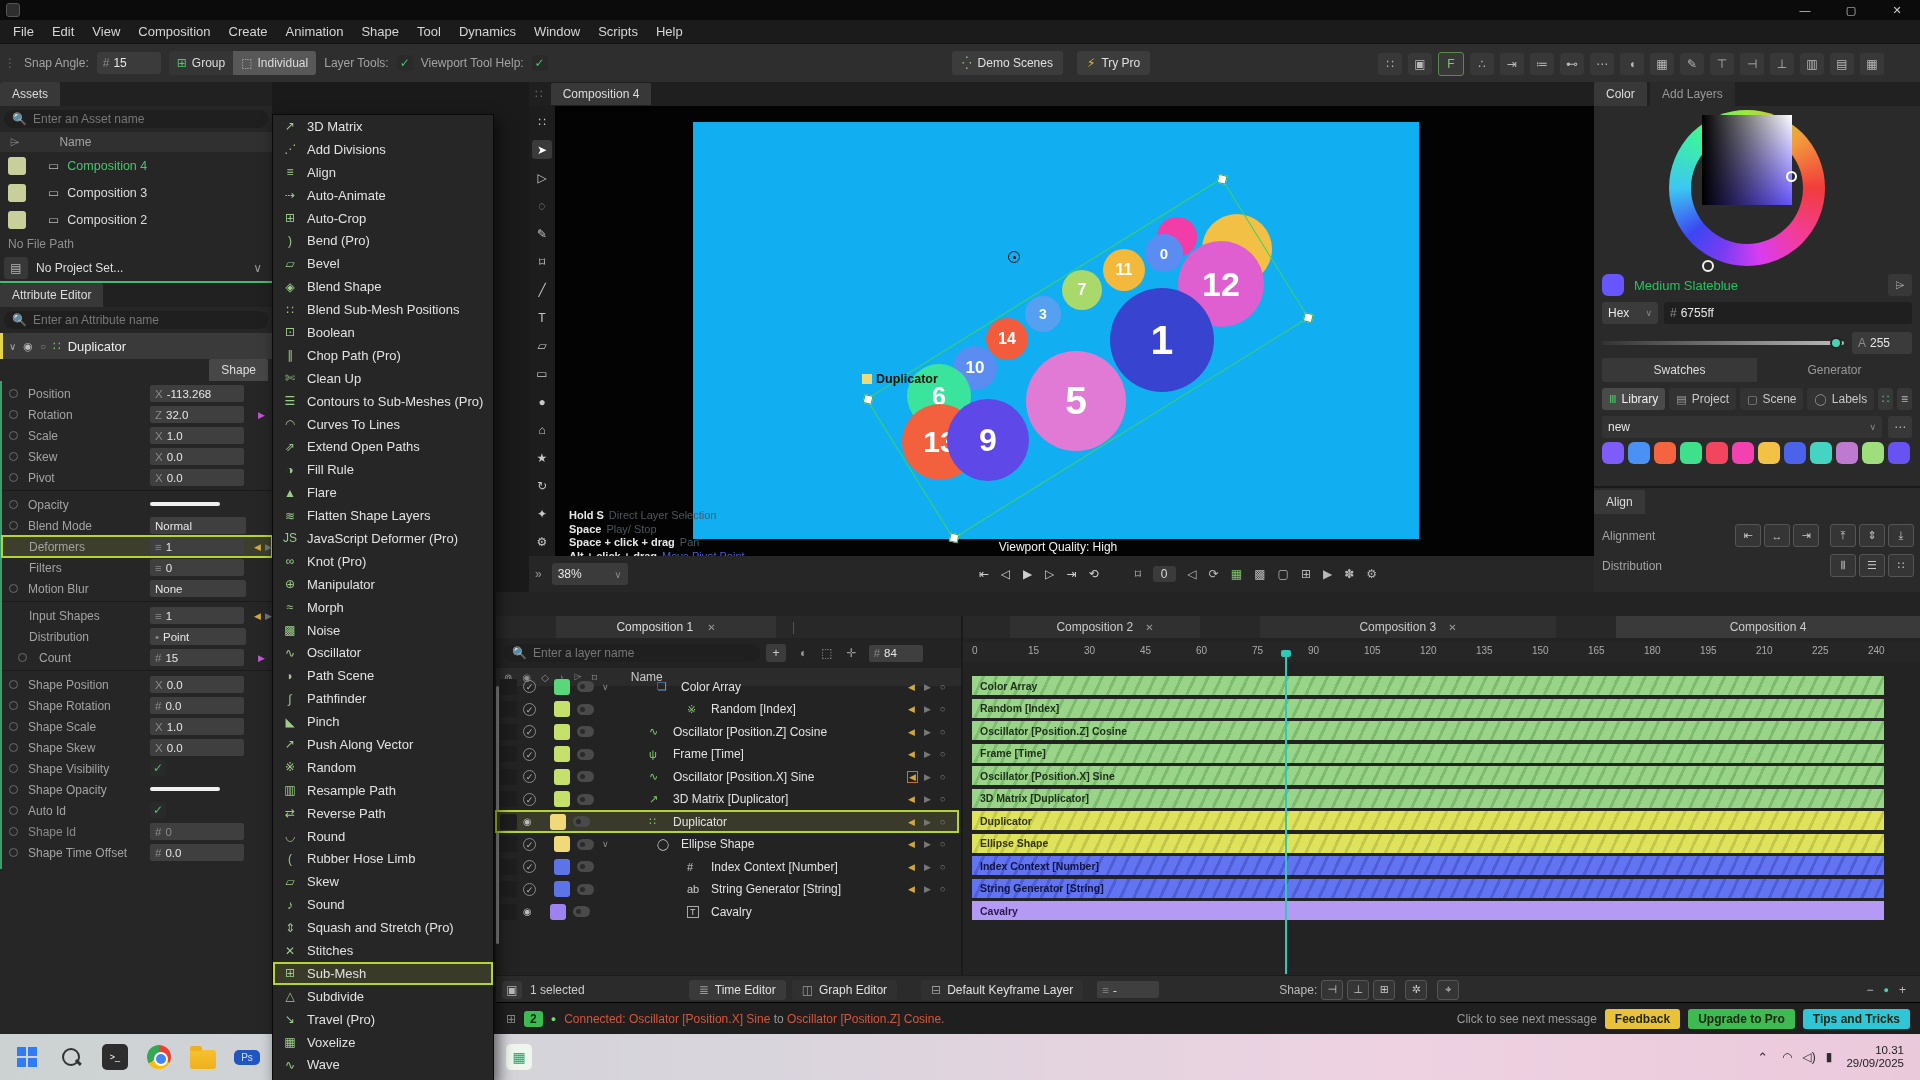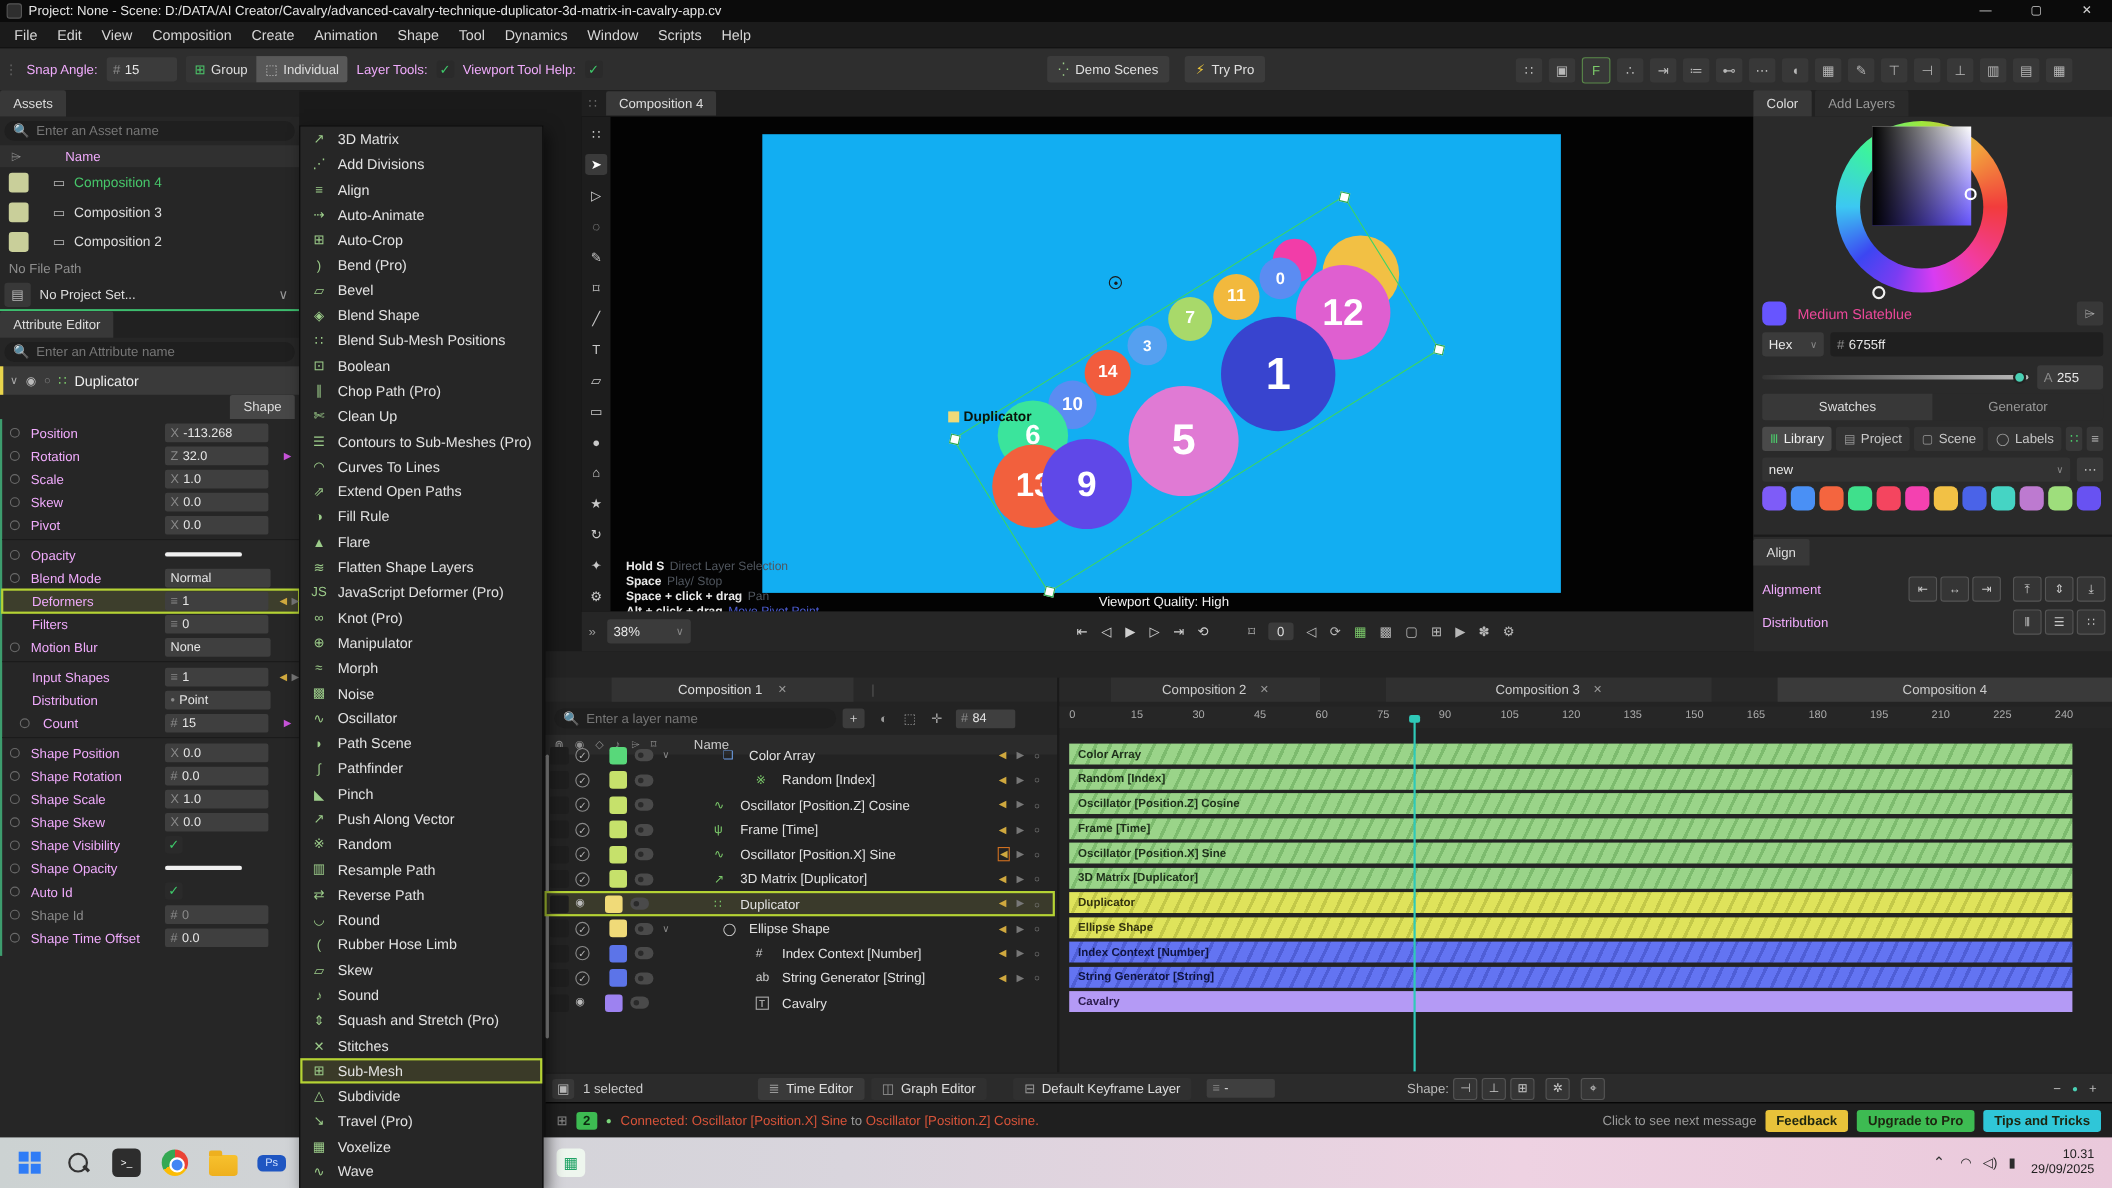--- a/index.html
+++ b/index.html
@@ -60,32 +60,31 @@
   .sw{width:22px;height:22px;border-radius:6px;}
   .alignbtn{width:24px;height:21px;border:1px solid #555;border-radius:3px;background:#353535;color:#c8c8c8;display:flex;align-items:center;justify-content:center;font-size:11px;}
   
   #statusbar{left:496px;top:1002px;width:1424px;height:32px;background:#1f1f1f;border-top:1px solid #000;display:flex;align-items:center;padding:0 10px;box-sizing:border-box;gap:8px;}
   .chip{height:20px;border-radius:3px;display:flex;align-items:center;padding:0 10px;color:#1d2510;font-weight:bold;font-size:12px;}
   
   #taskbar{left:0;top:1034px;width:1920px;height:46px;background:linear-gradient(90deg,#ccd2d2,#d9d5dd 40%,#eed2e2 72%,#eac9db);display:flex;align-items:center;z-index:40;}
   .tbico{width:34px;height:34px;border-radius:6px;display:flex;align-items:center;justify-content:center;margin-left:10px;position:relative;}
   #lpanel{left:0;top:82px;width:272px;height:952px;background:#262626;}
   .asrow{display:flex;align-items:center;height:27px;gap:8px;padding-left:8px;}
-  .attrlabel{color:#f0abfc;font-size:12px;}
+  .attrlabel{color:#a3a3a3;font-size:12px;}
   .sep{position:absolute;left:0;width:272px;height:1px;background:#1b1b1b;}
   .kf-eye{color:#bbb;font-size:11px;}
 </style>
 </head>
 <body>
 
 <div id="app">
 
   <div id="titlebar" class="abs">
     <span class="appico"></span>
-    <span class="t">Project: None - Scene: D:/DATA/AI Creator/Cavalry/advanced-cavalry-technique-duplicator-3d-matrix-in-cavalry-app.cv</span>
     <span style="flex:1"></span>
     <span class="winbtn">—</span>
     <span class="winbtn">▢</span>
     <span class="winbtn">✕</span>
   </div>
 
   <div id="menubar" class="abs">
       <div class="menuitem">File</div>
       <div class="menuitem">Edit</div>
       <div class="menuitem">View</div>
@@ -522,21 +521,21 @@
     <div style="position:absolute;left:75px;top:28px;width:156px;height:156px;border-radius:50%;background:conic-gradient(#9ee83c,#f2a03c 45deg,#f23c3c 90deg,#f23c9e 135deg,#d83cf2 170deg,#7a3cf2 200deg,#3c46f2 230deg,#3cc8f2 270deg,#3cf2a0 315deg,#9ee83c 360deg);">
       <div style="position:absolute;left:22px;top:22px;width:112px;height:112px;border-radius:50%;background:#2a2a2a;"></div>
       <div style="position:absolute;left:33px;top:150px;width:12px;height:12px;border:2px solid #f0f0f0;border-radius:50%;box-sizing:border-box;"></div>
     </div>
     <div style="position:absolute;left:108px;top:33px;width:90px;height:90px;background:linear-gradient(to right,#000,rgba(0,0,0,0)),linear-gradient(to bottom,#fff,#6755ff);">
       <div style="position:absolute;right:-5px;top:56px;width:11px;height:11px;border:2px solid #fff;border-radius:50%;box-sizing:border-box;"></div>
     </div>
 
     <div class="row" style="position:absolute;left:8px;top:192px;gap:10px;width:310px;">
       <span class="sw" id="cur-sw" style="background: rgb(103, 85, 255);"></span>
-      <span style="font-size:13px;color:#ec4899;">Medium Slateblue</span>
+      <span style="font-size:13px;color:#22c55e;">Medium Slateblue</span>
       <span class="icobtn" style="margin-left:auto;">⌲</span>
     </div>
     <div class="row" style="position:absolute;left:8px;top:220px;gap:6px;width:310px;">
       <span class="tbfield" style="width:44px;justify-content:space-between;">
         <span>Hex</span>
           <span style="color:#888;font-size:9px;">∨</span>
       </span>
       <span class="tbfield" style="flex:1;background:#1f1f1f;">
         <span class="ghost">#</span>
         <span>6755ff</span>

